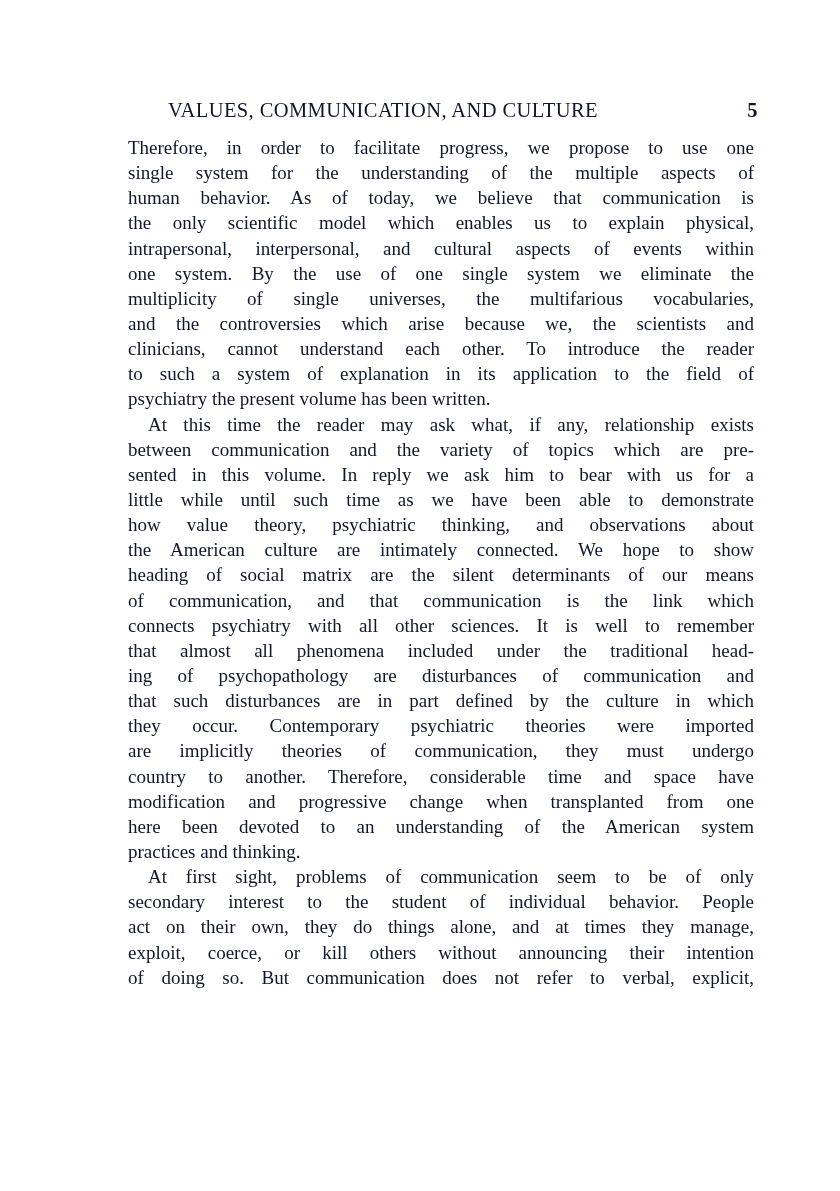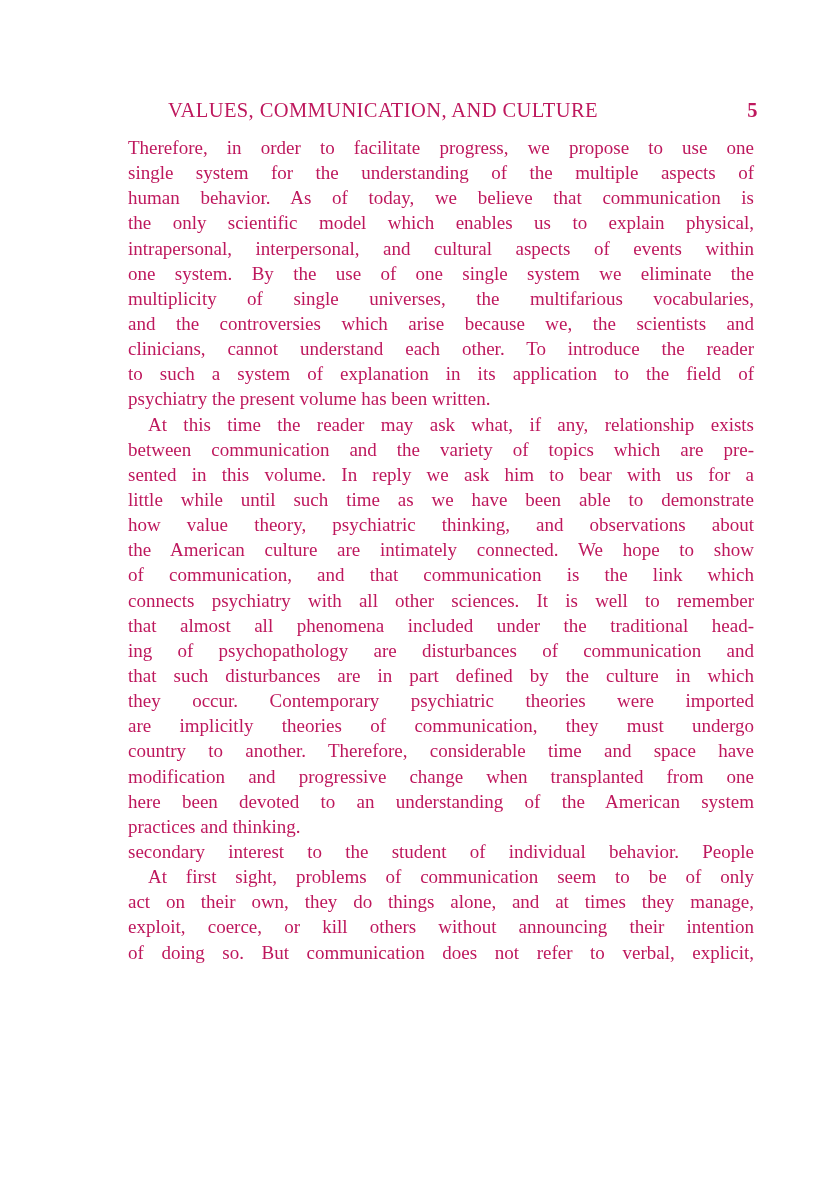--- a/index.html
+++ b/index.html
@@ -1,19 +1,19 @@
 <!DOCTYPE html>
 <html><head>
 <meta charset="utf-8">
 <style>
   html, body { margin: 0; padding: 0; background: #ffffff; }
   body { width: 840px; height: 1191px; position: relative; overflow: hidden; }
   .page {
     position: absolute; left: 0; top: 0; width: 840px; height: 1191px;
-    background: #fff; color: #be185d;
+    background: #fff; color: #0f172a;
     font-family: "Liberation Serif", "DejaVu Serif", serif;
   }
   .running-head {
     position: absolute; left: 168px; top: 96px; width: 590px;
     font-size: 20.5px; letter-spacing: 0.4px; line-height: 28px;
     display: flex; justify-content: space-between;
   }
   .running-head .num { font-weight: bold; }
   .body-text {
     position: absolute; left: 128px; top: 135px; width: 626px;
@@ -47,33 +47,34 @@
         <div class="line">to such a system of explanation in its application to the field of</div>
         <div class="line last">psychiatry the present volume has been written.</div>
       </div>
       <div>
         <div class="line indent">At this time the reader may ask what, if any, relationship exists</div>
         <div class="line">between communication and the variety of topics which are pre-</div>
         <div class="line">sented in this volume. In reply we ask him to bear with us for a</div>
         <div class="line">little while until such time as we have been able to demonstrate</div>
         <div class="line">how value theory, psychiatric thinking, and observations about</div>
         <div class="line">the American culture are intimately connected. We hope to show</div>
+        <div class="line">heading of social matrix are the silent determinants of our means</div>
         <div class="line">of communication, and that communication is the link which</div>
         <div class="line">connects psychiatry with all other sciences. It is well to remember</div>
         <div class="line">that almost all phenomena included under the traditional head-</div>
         <div class="line">ing of psychopathology are disturbances of communication and</div>
         <div class="line">that such disturbances are in part defined by the culture in which</div>
         <div class="line">they occur. Contemporary psychiatric theories were imported</div>
         <div class="line">are implicitly theories of communication, they must undergo</div>
         <div class="line">country to another. Therefore, considerable time and space have</div>
         <div class="line">modification and progressive change when transplanted from one</div>
         <div class="line">here been devoted to an understanding of the American system</div>
         <div class="line last">practices and thinking.</div>
       </div>
       <div>
+        <div class="line indent">At first sight, problems of communication seem to be of only</div>
         <div class="line">secondary interest to the student of individual behavior. People</div>
-        <div class="line indent">At first sight, problems of communication seem to be of only</div>
         <div class="line">act on their own, they do things alone, and at times they manage,</div>
         <div class="line">exploit, coerce, or kill others without announcing their intention</div>
         <div class="line">of doing so. But communication does not refer to verbal, explicit,</div>
       </div>
     </div>
 </div>
 
 </body></html>

